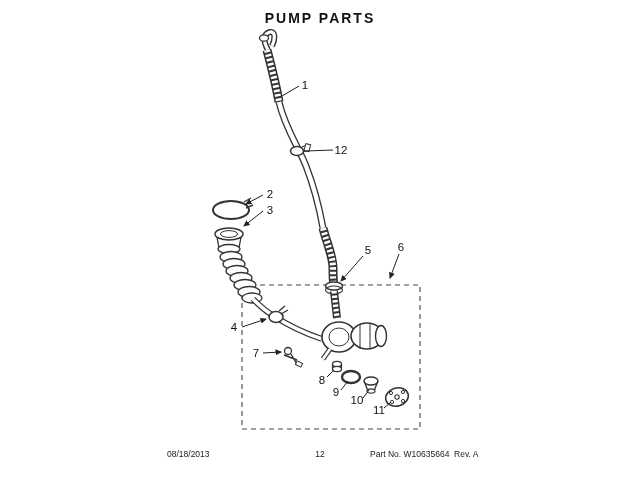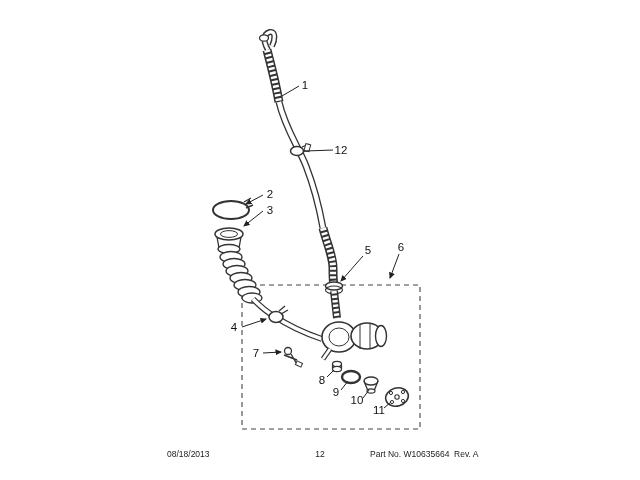--- a/index.html
+++ b/index.html
@@ -22,20 +22,21 @@
   }
   .footer-date{left:167px;}
   .footer-page{left:50%;transform:translateX(-50%);}
   .footer-part{left:370px;}
 </style>
 </head>
 <body>
 
 <div class="page">
 
+  <div class="title">PUMP PARTS</div>
 
   <svg class="diagram" width="640" height="480" viewBox="0 0 640 480">
     <defs>
       <marker id="arr" markerWidth="7" markerHeight="7" refX="5.5" refY="3" orient="auto">
         <path d="M0,0 L6.5,3 L0,6 z" fill="#222"></path>
       </marker>
     </defs>
 
     <rect x="242" y="285" width="178" height="144" fill="none" stroke="#444" stroke-width="1.1" stroke-dasharray="5,4"></rect>
 

